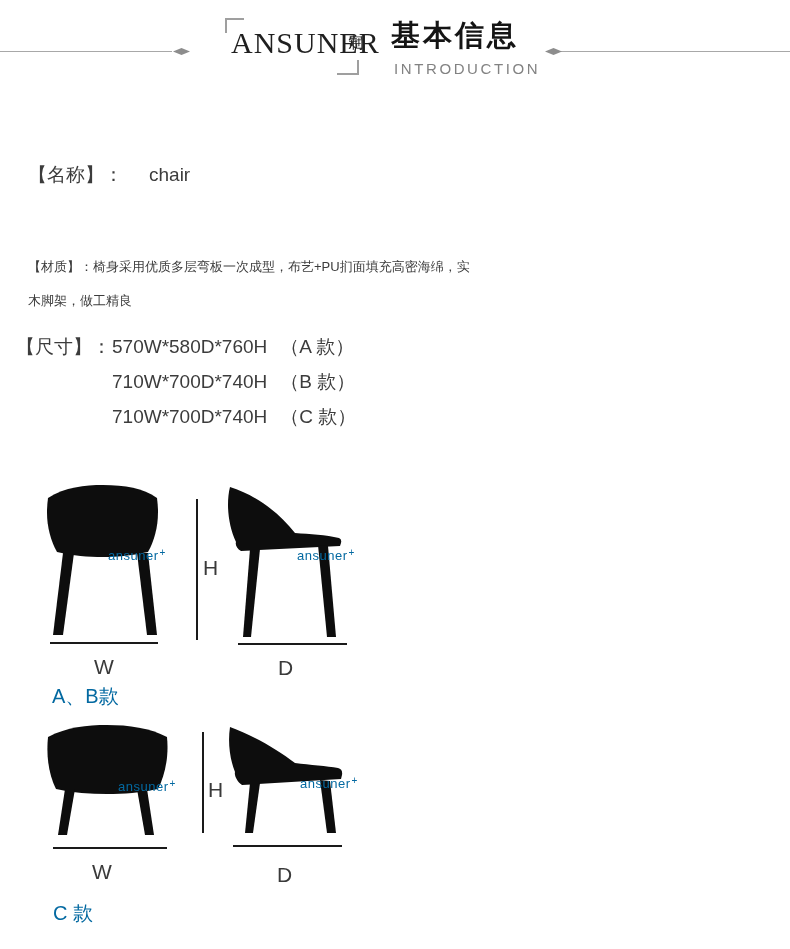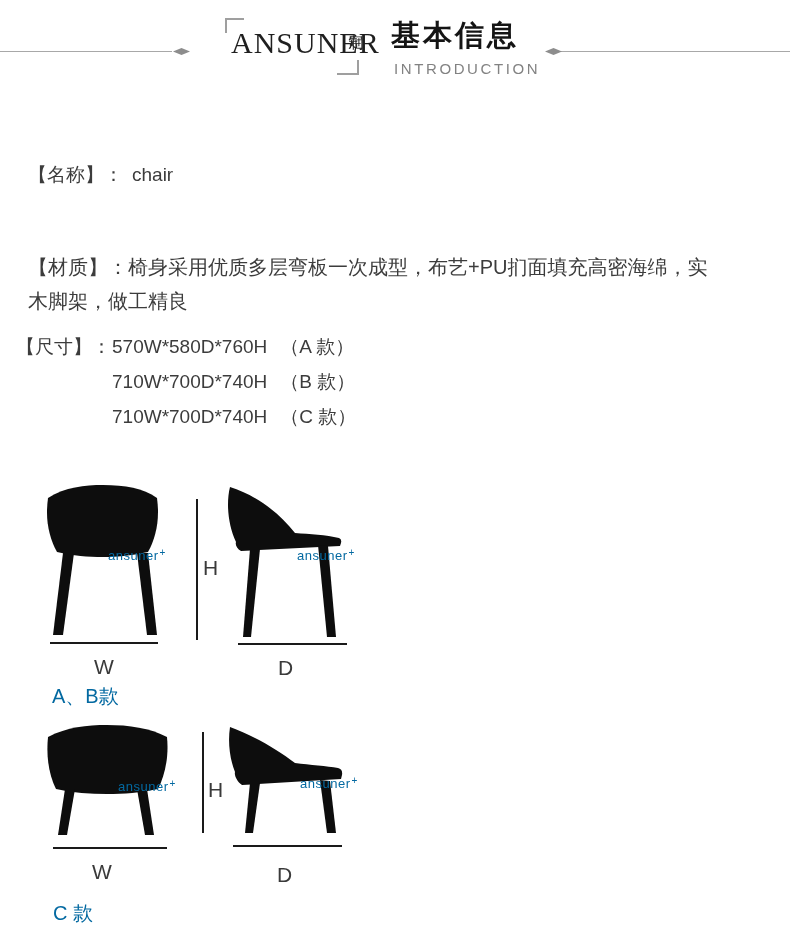--- a/index.html
+++ b/index.html
@@ -29,23 +29,23 @@
     writing-mode:vertical-rl;text-orientation:upright;
     font-size:15px;line-height:17px;letter-spacing:2px;color:#262626;font-weight:500;}
   .title-cn{position:absolute;left:391px;top:16px;
     font-size:29px;font-weight:700;color:#141414;letter-spacing:3px;white-space:nowrap;}
   .title-en{position:absolute;left:394px;top:60px;
     font-size:15px;color:#828282;letter-spacing:2.6px;font-weight:500;white-space:nowrap;}
   
   .info-line{position:absolute;left:28px;font-size:19px;color:#3c3c3c;white-space:nowrap;}
   .info-name{top:162px;}
   .info-model{top:202px;}
-  .info-name .val{margin-left:9px;text-align:right;}
+  .info-name .val{margin-left:26px;text-align:right;}
   .info-model .val{margin-left:1px;}
-  .material{position:absolute;left:28px;top:250px;font-size:20px;color:#3c3c3c;
+  .material{position:absolute;left:28px;top:250px;font-size:13px;color:#3c3c3c;
     line-height:34px;white-space:nowrap;}
   .sizes{position:absolute;left:16px;top:329px;font-size:19px;color:#3c3c3c;line-height:35px;}
   .sizes .row{white-space:nowrap;}
   .sizes .lbl{display:inline-block;width:96px;}
   .sizes .variant{margin-left:13px;}
   
   .chair-svg{position:absolute;}
   .dim-underline{position:absolute;height:2px;background:#1a1a1a;}
   .vline{position:absolute;width:2px;background:#1a1a1a;}
   .dim-label{position:absolute;font-size:21px;color:#3a3a3a;}

